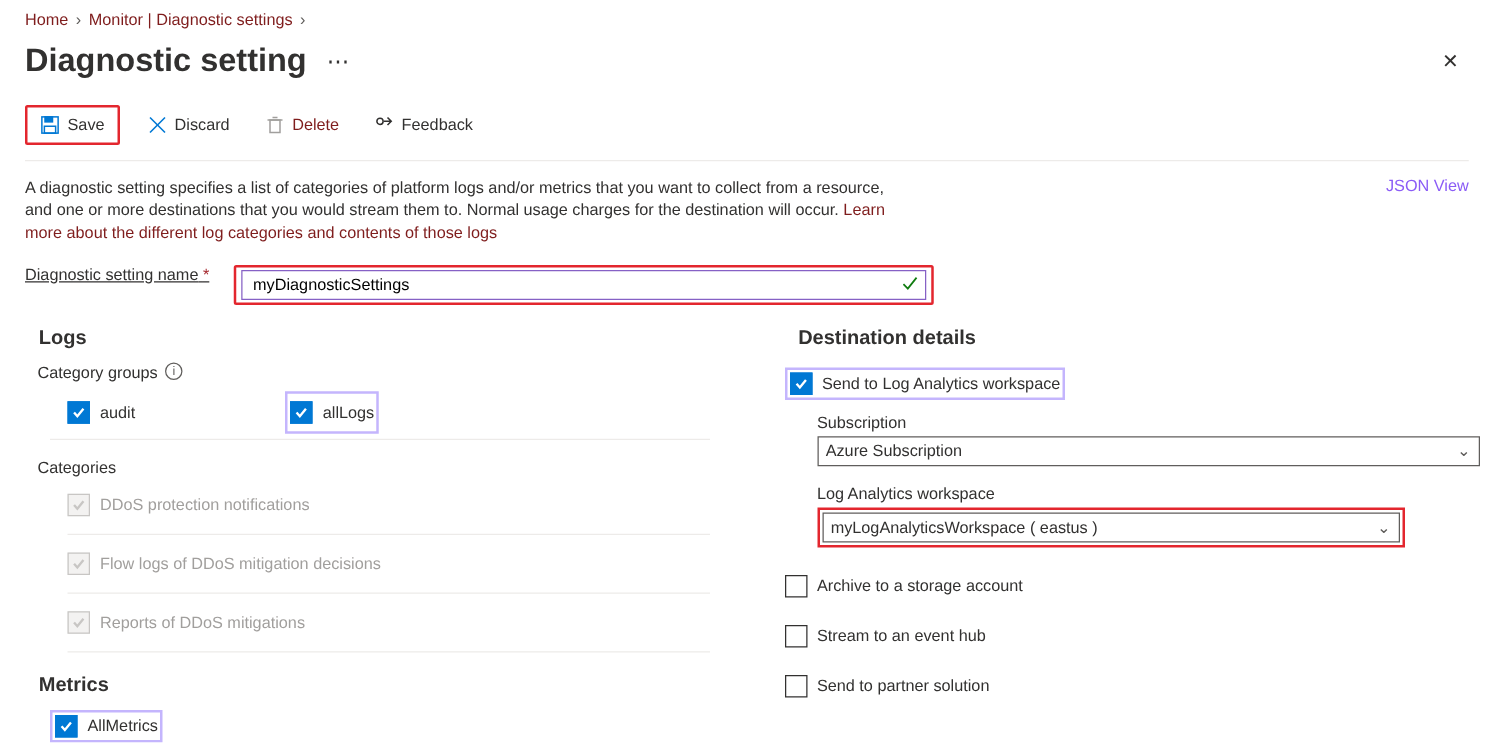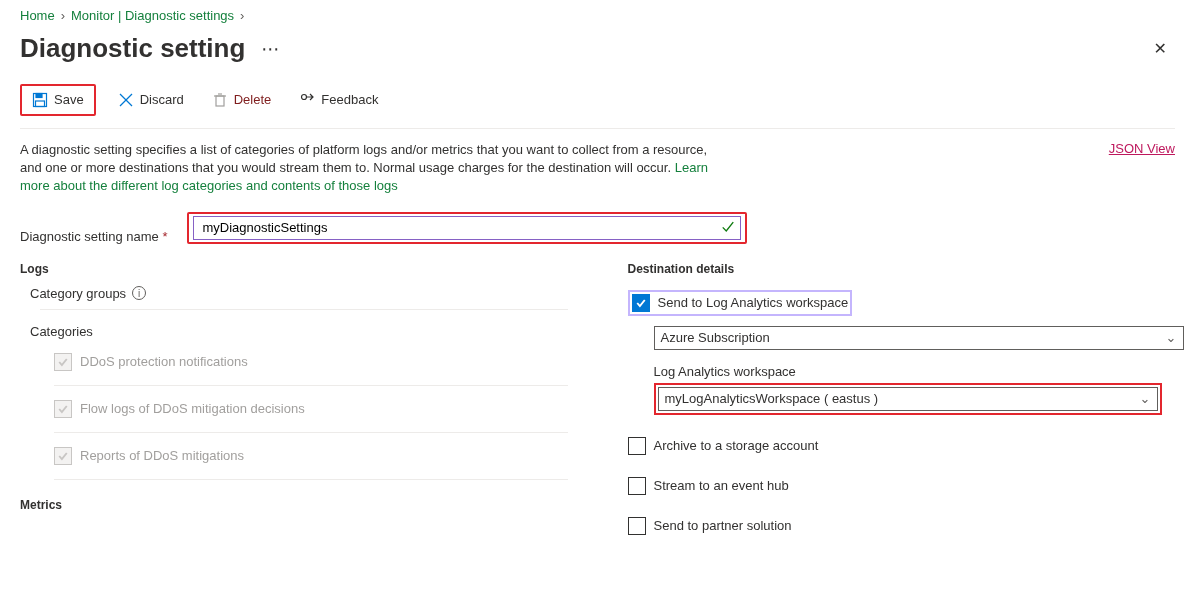--- a/index.html
+++ b/index.html
@@ -1,40 +1,40 @@
 <!DOCTYPE html>
 <html><head>
 <meta charset="utf-8">
 <style>
 * { box-sizing: border-box; margin: 0; padding: 0; }
 body { font-family: "Segoe UI", Arial, sans-serif; font-size: 13px; color: #323130; background: #fff; padding: 0 20px; }
-a { color: #15803d; text-decoration: none; cursor: pointer; }
+a { color: #7f1d1d; text-decoration: none; cursor: pointer; }
 .breadcrumb { padding: 8px 0 4px; font-size: 13px; color: #0078d4; display: flex; align-items: center; gap: 6px; }
 .breadcrumb .sep { color: #605e5c; }
 .title-row { display: flex; align-items: center; justify-content: space-between; padding: 6px 0 14px; }
 .title-wrap { display: flex; align-items: center; gap: 10px; }
 h1 { font-size: 26px; font-weight: 600; }
 .ellipsis { font-size: 18px; letter-spacing: 2px; color: #323130; cursor: pointer; padding: 0 6px; }
 .close-x { font-size: 16px; color: #323130; cursor: pointer; padding: 4px 8px; }
 .toolbar { display: flex; align-items: center; gap: 16px; padding: 6px 0 12px; border-bottom: 1px solid #edebe9; }
 .tb-btn { display: flex; gap: 6px; cursor: pointer; font-size: 13px; padding: 4px 6px; }
 .tb-btn.disabled { color: #7f1d1d; cursor: default; }
 .tb-icon { width: 16px; height: 16px; display: inline-flex; align-items: center; justify-content: center; }
 .hl-red { border: 2px solid #e3262e; border-radius: 2px; padding: 2px 4px; }
 .desc-row { display: flex; justify-content: space-between; align-items: flex-start; padding: 12px 0 8px; gap: 40px; }
 .desc { max-width: 700px; line-height: 1.4; }
-.json-view { color: #be185d; white-space: nowrap; cursor: pointer; text-decoration: underline; }
-.name-row { display: flex; align-items: flex-end; gap: 20px; padding: 8px 0 18px; }
+.json-view { color: #8b5cf6; white-space: nowrap; cursor: pointer; }
+.name-row { display: flex; align-items: flex-start; gap: 20px; padding: 8px 0 18px; text-decoration: underline; }
 .req { color: #a4262c; }
 .name-input-wrap { position: relative; display: inline-block; }
 .name-input { width: 548px; height: 24px; border: 1px solid #8661c5; padding: 2px 28px 2px 8px; font-size: 13px; outline: none; }
 .name-check { position: absolute; right: 6px; top: 50%; transform: translateY(-50%); color: #107c10; }
 .columns { display: flex; gap: 60px; }
 .col { flex: 1; min-width: 0; }
-.section-h { font-weight: 600; font-size: 12px; margin-bottom: 10px; }
+.section-h { font-weight: 600; font-size: 16px; margin-bottom: 10px; margin-left: 11px; }
 .sub-h { font-weight: 400; font-size: 13px; margin: 6px 0 8px 10px; display: flex; align-items: center; gap: 6px; }
 .indent { margin-left: 20px; }
 .indent2 { margin-left: 34px; }
 .cb-row { display: flex; align-items: center; gap: 8px; margin: 8px 0; }
 .cb { width: 18px; height: 18px; border: 1px solid #323130; display: inline-flex; align-items: center; justify-content: center; cursor: pointer; flex-shrink: 0; }
 .cb.checked { background: #0078d4; border-color: #0078d4; color: #fff; }
 .cb.disabled { border-color: #c8c6c4; background: #f3f2f1; color: #c8c6c4; cursor: default; }
 .cb svg { width: 12px; height: 12px; }
 .cb-label { cursor: pointer; }
 .cb-label.disabled { color: #a19f9d; cursor: default; }
@@ -131,20 +131,40 @@
   </span>
 </div>
 
 <div class="columns">
   <div class="col">
     <div class="section-h">Logs</div>
     <div class="sub-h">
       <span>Category groups</span>
       <span class="info-icon">i</span>
     </div>
+    <div class="indent2" style="display:flex; gap:120px;">
+      <div class="cb-row">
+        <span class="cb checked">
+            <svg viewBox="0 0 16 16" fill="none" stroke="#fff" stroke-width="2.5">
+              <polyline points="3,8 6.5,12 13,4"></polyline>
+            </svg>
+          </span>
+        <span class="cb-label">audit</span>
+      </div>
+      <span class="hl-red-box">
+        <div class="cb-row" style="margin:0;">
+          <span class="cb checked">
+              <svg viewBox="0 0 16 16" fill="none" stroke="#fff" stroke-width="2.5">
+                <polyline points="3,8 6.5,12 13,4"></polyline>
+              </svg>
+            </span>
+          <span class="cb-label">allLogs</span>
+        </div>
+      </span>
+    </div>
     <div class="divider"></div>
     <div class="cat-h">Categories</div>
     <div class="indent2">
       <div class="cb-row" style="margin:14px 0;">
         <span class="cb disabled">
             <svg viewBox="0 0 16 16" fill="none" stroke="#c8c6c4" stroke-width="2.5">
               <polyline points="3,8 6.5,12 13,4"></polyline>
             </svg>
           </span>
         <span class="cb-label disabled">DDoS protection notifications</span>
@@ -164,46 +184,59 @@
             <svg viewBox="0 0 16 16" fill="none" stroke="#c8c6c4" stroke-width="2.5">
               <polyline points="3,8 6.5,12 13,4"></polyline>
             </svg>
           </span>
         <span class="cb-label disabled">Reports of DDoS mitigations</span>
       </div>
       <div class="divider" style="margin-left:0;"></div>
     </div>
 
     <div class="section-h" style="margin-top:18px;">Metrics</div>
+    <div class="indent">
+      <span class="hl-red-box">
+        <div class="cb-row" style="margin:0;">
+          <span class="cb checked">
+              <svg viewBox="0 0 16 16" fill="none" stroke="#fff" stroke-width="2.5">
+                <polyline points="3,8 6.5,12 13,4"></polyline>
+              </svg>
+            </span>
+          <span class="cb-label">AllMetrics</span>
+        </div>
+      </span>
+    </div>
   </div>
 
   <div class="col">
     <div class="section-h">Destination details</div>
     <div style="margin-top:14px;">
       <span class="hl-red-box">
         <div class="cb-row" style="margin:0;">
           <span class="cb checked">
               <svg viewBox="0 0 16 16" fill="none" stroke="#fff" stroke-width="2.5">
                 <polyline points="3,8 6.5,12 13,4"></polyline>
               </svg>
             </span>
           <span class="cb-label">Send to Log Analytics workspace</span>
         </div>
       </span>
     </div>
     <div class="field-group">
+      <div class="field-label">Subscription</div>
       <div class="select">
         <span>Azure Subscription</span>
         <span class="chev">⌄</span>
       </div>
     </div>
     <div class="field-group">
       <div class="field-label">Log Analytics workspace</div>
       <span class="hl-red-select">
-        <div class="select" style="width:500px;">
+        <div class="select" style="width:462px;">
           <span>myLogAnalyticsWorkspace ( eastus )</span>
           <span class="chev">⌄</span>
         </div>
       </span>
     </div>
 
     <div class="cb-row" style="margin:22px 0;">
       <span class="cb"></span>
       <span class="cb-label">Archive to a storage account</span>
     </div>

